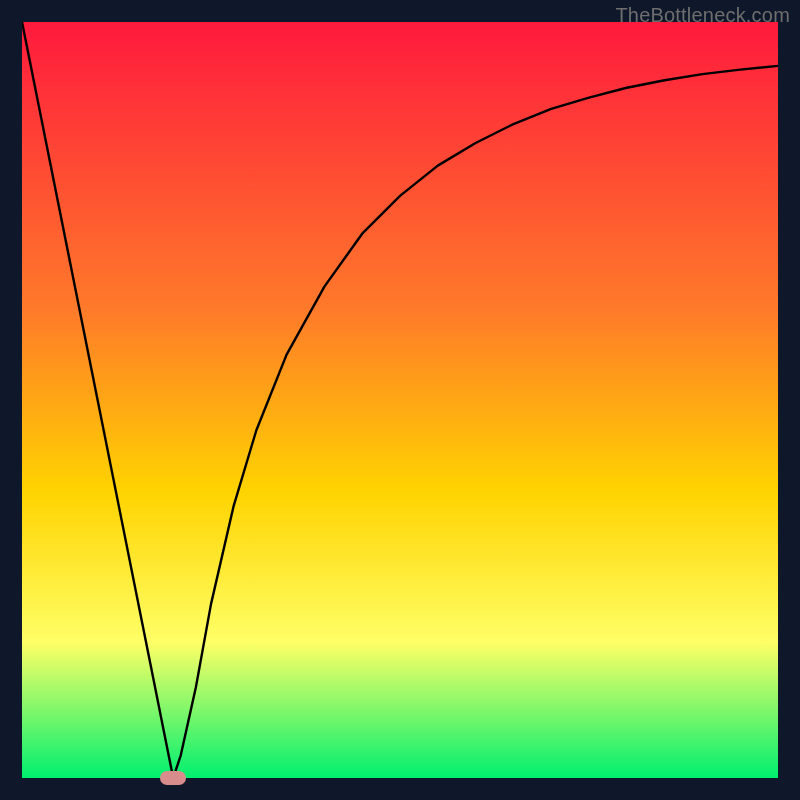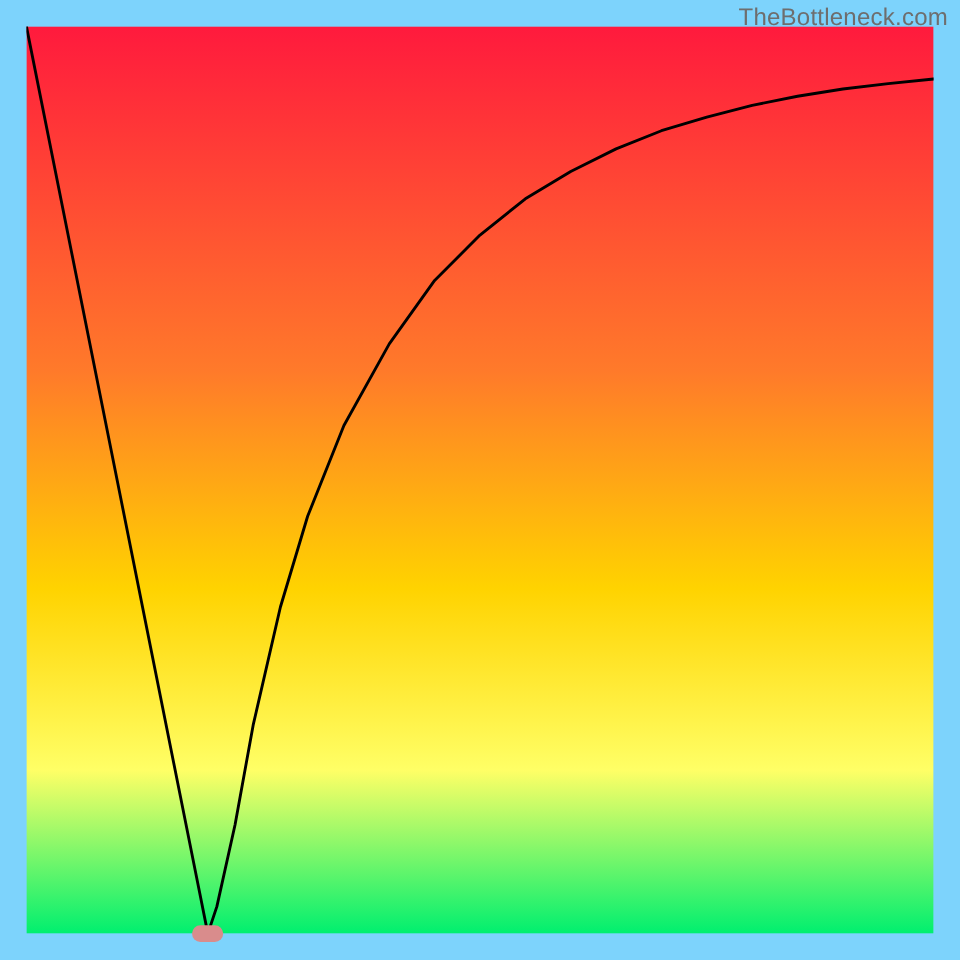--- a/index.html
+++ b/index.html
@@ -8,21 +8,21 @@
     width: 800px;
     height: 800px;
     overflow: hidden;
     background: #000;
     font-family: Arial, Helvetica, sans-serif;
   }
   .frame {
     position: relative;
     width: 800px;
     height: 800px;
-    background: #7dd3fc;
+    background: #0f172a;
   }
   .plot-area {
     position: absolute;
     left: 22px;
     top: 22px;
     width: 756px;
     height: 756px;
   }
   .watermark {
     position: absolute;

